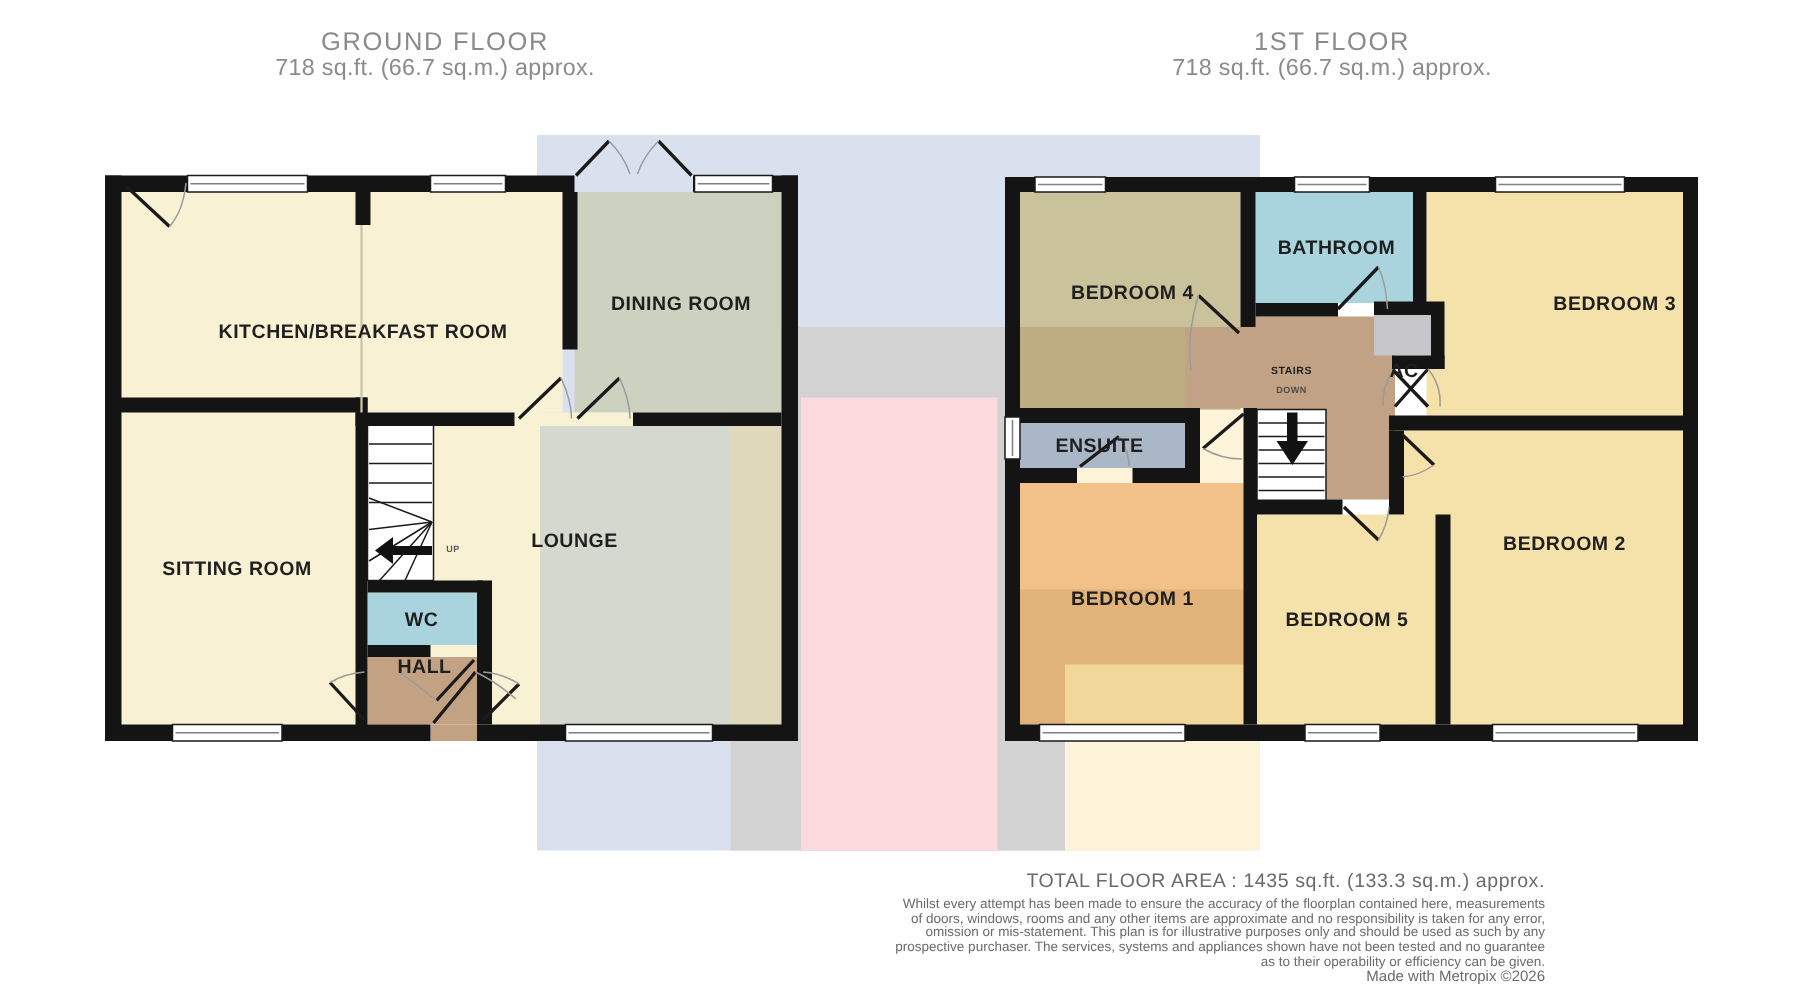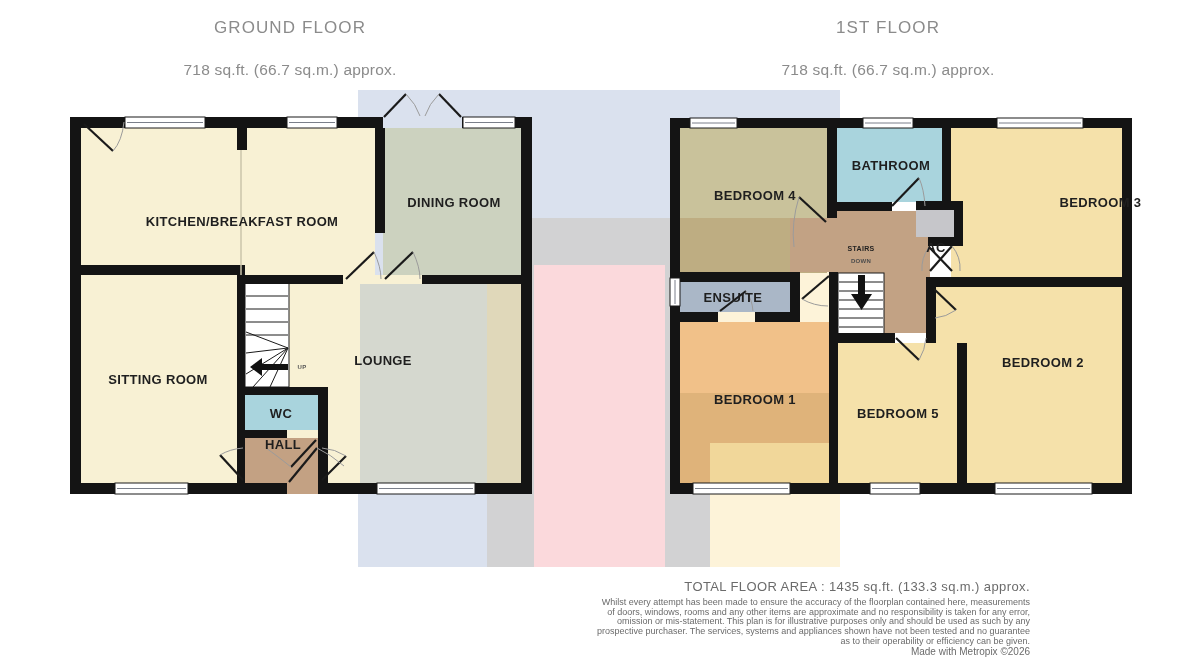--- a/index.html
+++ b/index.html
@@ -5,21 +5,21 @@
   html,body{margin:0;padding:0;background:#ffffff;}
   .stage{
     position:relative;width:1200px;height:659px;background:#ffffff;overflow:hidden;
     font-family:Liberation Sans, sans-serif;
   }
   .plan-svg{position:absolute;left:0;top:0;}
   .floor-title{
     position:absolute;transform:translateX(-50%);text-align:center;color:#8b8b8b;white-space:nowrap;
   }
   .floor-title .t{font-size:17px;letter-spacing:1.1px;line-height:19px;}
-  .floor-title .a{font-size:15.5px;letter-spacing:.2px;line-height:18px;margin-top:24px;}
+  .floor-title .a{font-size:15.5px;letter-spacing:.2px;line-height:18px;}
   .room-label{
     position:absolute;transform:translate(-50%,-50%);white-space:nowrap;
     font-size:13px;font-weight:bold;letter-spacing:.35px;color:#1f1f1f;
   }
   .tiny-label{font-size:6px;color:#555;}
   .stairs-label{font-size:7px;}
   .down-label{font-size:6px;font-weight:bold;color:#4c4c4c;letter-spacing:.3px;}
   .footer{
     position:absolute;left:600px;transform:translateX(-50%);text-align:right;color:#6b6b6b;width:860px;
   }
@@ -242,21 +242,21 @@
   <div class="room-label" style="left:242px;top:221px;">KITCHEN/BREAKFAST ROOM</div>
   <div class="room-label" style="left:454px;top:202px;">DINING ROOM</div>
   <div class="room-label" style="left:158px;top:379px;">SITTING ROOM</div>
   <div class="room-label" style="left:383px;top:360px;">LOUNGE</div>
   <div class="room-label" style="left:281px;top:413px;">WC</div>
   <div class="room-label" style="left:283px;top:444px;">HALL</div>
   <div class="room-label tiny-label" style="left:302px;top:367px;">UP</div>
 
   <div class="room-label" style="left:755px;top:195px;">BEDROOM 4</div>
   <div class="room-label" style="left:891px;top:165px;">BATHROOM</div>
-  <div class="room-label" style="left:1080px;top:202px;padding-left:41px;">BEDROOM 3</div>
+  <div class="room-label" style="left:1056px;top:202px;padding-left:41px;">BEDROOM 3</div>
   <div class="room-label" style="left:936px;top:224px;margin-top:23px;">AC</div>
   <div class="room-label stairs-label" style="left:861px;top:248px;">STAIRS</div>
   <div class="room-label down-label" style="left:861px;top:261px;">DOWN</div>
   <div class="room-label" style="left:733px;top:297px;">ENSUITE</div>
   <div class="room-label" style="left:755px;top:399px;">BEDROOM 1</div>
   <div class="room-label" style="left:898px;top:413px;">BEDROOM 5</div>
   <div class="room-label" style="left:1043px;top:362px;">BEDROOM 2</div>
 
   <div class="footer" style="top:579px;">
     <div class="total">TOTAL FLOOR AREA : 1435 sq.ft. (133.3 sq.m.) approx.</div>

